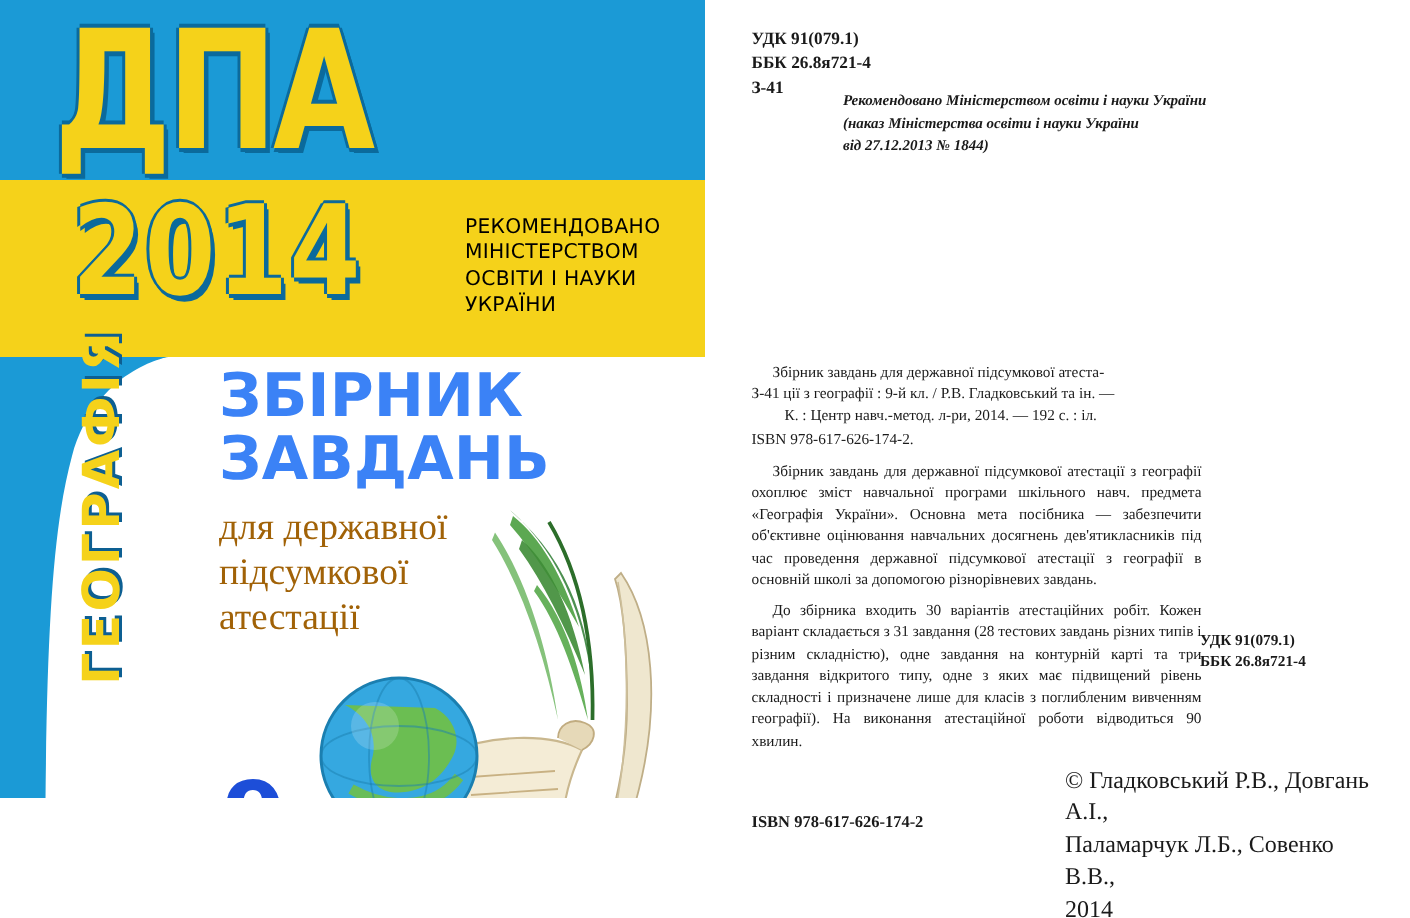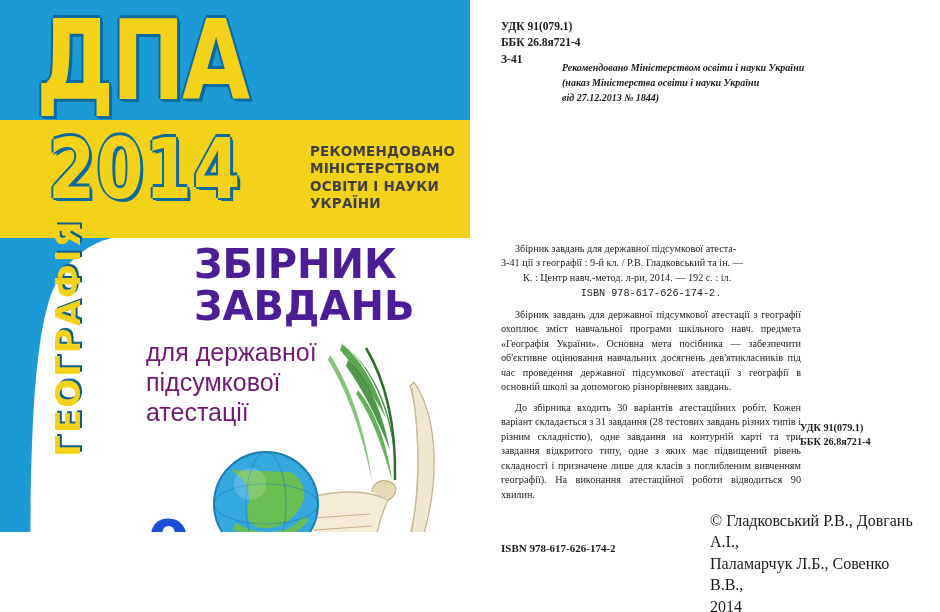--- a/index.html
+++ b/index.html
@@ -83,24 +83,24 @@
       3px 3px 0 #0b6a9c;
     transform: scaleY(1.22);
     transform-origin: left top;
   }
   
   .cover-recommend {
     position: absolute;
     left: 310px; top: 143px;
     width: 152px;
     font-family: "DejaVu Sans", sans-serif;
-    font-weight: bold;
+    font-weight: normal;
     font-size: 13.5px;
     line-height: 1.28;
-    color: #404040;
+    color: #000000;
     letter-spacing: 0.2px;
   }
   .cover-recommend div { white-space: nowrap; }
 
   
   .spine-word {
     position: absolute;
     left: -92px;
     top: 318px;
     width: 320px;
@@ -116,31 +116,30 @@
   }
 
   
   .cover-head {
     position: absolute;
     left: 146px; top: 243px;
     font-family: "DejaVu Sans", sans-serif;
     font-weight: bold;
     font-size: 40px;
     line-height: 1.06;
-    color: #4c1d95;
+    color: #3b82f6;
     letter-spacing: 0px;
-    margin-left: 48px;
   }
   .cover-sub {
     position: absolute;
     left: 146px; top: 337px;
-    font-family: Liberation Sans, sans-serif;
+    font-family: Liberation Serif, serif;
     font-size: 25px;
     line-height: 1.2;
-    color: #701a75;
+    color: #a16207;
   }
   .klas {
     position: absolute;
     left: 148px; top: 513px;
     font-family: "DejaVu Sans", sans-serif;
     font-weight: bold;
     color: #1d4ed8;
   }
   .klas .num { font-size: 62px; line-height: 1; }
   .klas .word { font-size: 36px; line-height: 1; }
@@ -183,21 +182,21 @@
     position: absolute;
     left: 31px; top: 242px;
     width: 300px;
     font-family: "Liberation Serif", serif;
     font-size: 10.2px;
     line-height: 1.42;
     text-align: justify;
   }
   .biblio p { margin: 0; }
   .biblio p.indent { text-indent: 14px; }
-  .biblio p.isbn { text-align: center; margin: 2px 0 6px 0; font-family: Liberation Mono, monospace; }
+  .biblio p.isbn { text-align: left; margin: 2px 0 6px 0; }
   .biblio .para { margin-top: 6px; }
   .udk-bottom {
     position: absolute;
     left: 330px; top: 421px;
     font-family: "Liberation Serif", serif;
     font-size: 10.2px;
     line-height: 1.42;
     font-weight: bold;
   }
   .copyright {

